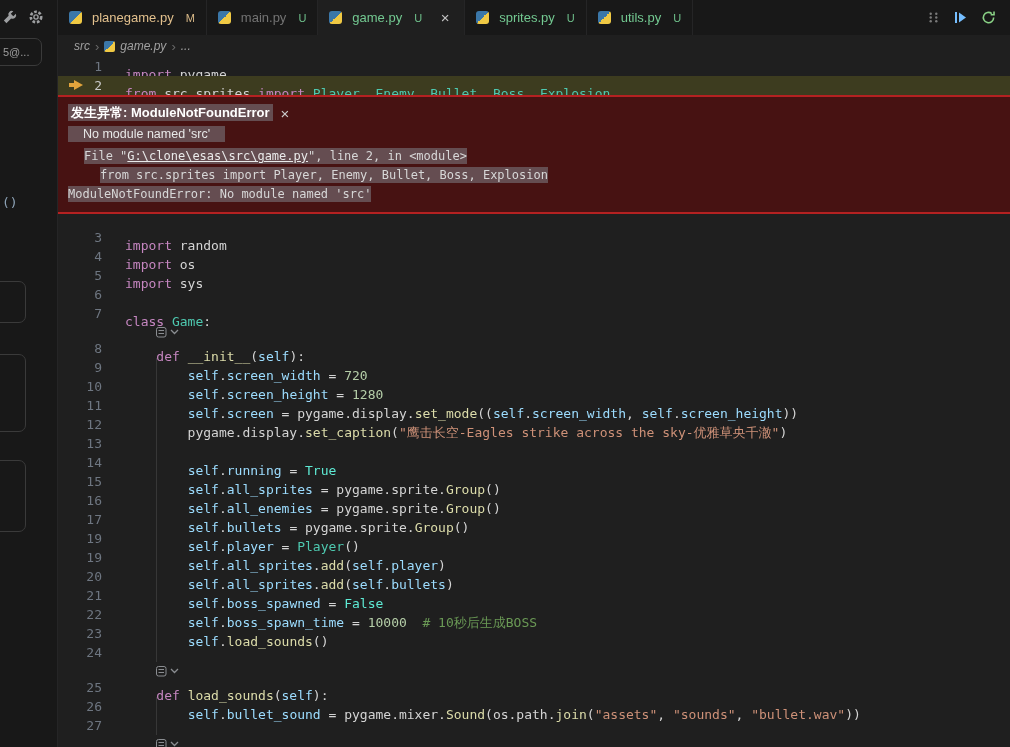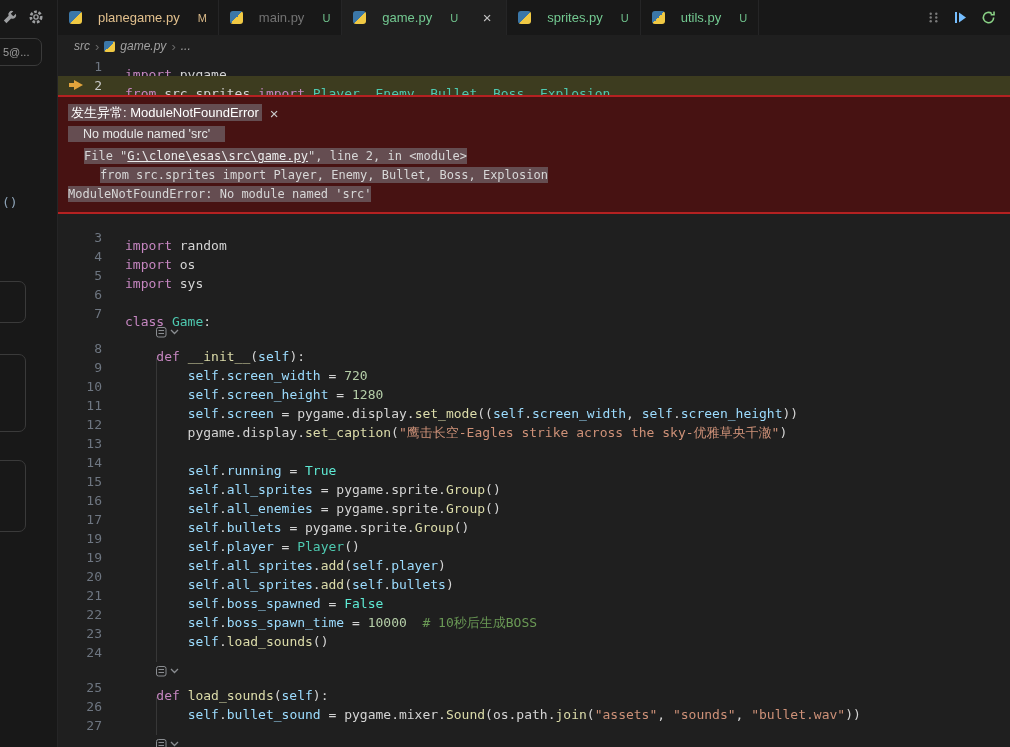--- a/index.html
+++ b/index.html
@@ -20,21 +20,21 @@
   #rail-paren { position:absolute; top:195px; left:2px; color:#8ea4b8; font-size:13px; font-family:"DejaVu Sans Mono", monospace; }
   #rail-box2 { left:-14px; top:281px; width:40px; height:42px; }
   #rail-box3 { left:-14px; top:354px; width:40px; height:78px; }
   #rail-box4 { left:-14px; top:460px; width:40px; height:72px; }
 
   
   .main { flex:1; min-width:0; display:flex; flex-direction:column; }
 
   
   .tabbar { height:35px; flex:none; background:#181818; display:flex; align-items:stretch; }
-  .tab { display:flex; align-items:center; gap:16px; padding:0 11px; font-size:13px; background:#181818; border-right:1px solid #252526; cursor:pointer; }
+  .tab { display:flex; align-items:center; gap:10px; padding:0 11px; font-size:13px; background:#181818; border-right:1px solid #252526; cursor:pointer; }
   .tab.active { background:#1f1f1f; }
   .tab-badge { font-size:11px; opacity:.95; margin-left:2px; }
   .tab-close { color:#c5c5c5; font-size:15px; line-height:15px; margin-left:5px; width:16px; text-align:center; border-radius:3px; }
   .py-icon { width:13px; height:13px; border-radius:3px; background:linear-gradient(135deg,#3b77a8 50%,#f0c944 50%); flex:none; }
   .tab-actions { margin-left:auto; display:flex; align-items:center; gap:13px; padding-right:14px; }
   .tab-actions svg { display:block; cursor:pointer; }
 
   
   .breadcrumb { height:22px; flex:none; display:flex; align-items:center; gap:5px; padding-left:16px; font-size:12px; color:#a0a0a0; background:#1f1f1f; }
   .crumb { cursor:pointer;font-style:italic; }
@@ -61,21 +61,21 @@
   .tk-kw{color:#c586c0} .tk-pl{color:#d4d4d4} .tk-ty{color:#4ec9b0} .tk-fn{color:#dcdcaa}
   .tk-va{color:#9cdcfe} .tk-nu{color:#b5cea8} .tk-st{color:#ce9178} .tk-cm{color:#6a9955} .tk-co{color:#5eead4}
 
   
   #exception-zone { height:133px; position:relative; }
   #exception-box { position:absolute; left:0; right:0; top:0;
     border-top:2px solid #b52121; border-bottom:2px solid #b52121;
     background:#471212; padding:5px 10px 8px 10px;
     font-family:"Liberation Sans", sans-serif; }
   .exc-title-row { height:22px; line-height:22px; }
-  .exc-title { font-weight:normal; font-size:13px; color:#ffffff; background:rgba(138,150,160,.45); padding:1px 3px; }
+  .exc-title { font-weight:bold; font-size:13px; color:#ffffff; background:rgba(138,150,160,.45); padding:1px 3px; }
   .exc-close { display:inline-block; margin-left:8px; color:#cccccc; font-size:15px; cursor:pointer; vertical-align:middle; }
   .exc-msg-row { height:21px; line-height:19px; }
   .exc-msg { font-size:12.5px; color:#e8e8e8; background:rgba(138,150,160,.45); padding:1px 15px; }
   .exc-trace { font-family:"DejaVu Sans Mono", monospace; font-size:12px; color:#d7d7d7; margin-top:2px; }
   .exc-trace .tline { height:19px; line-height:19px; white-space:pre; }
   .t-ind1 { margin-left:16px; } .t-ind2 { margin-left:32px; }
   .sel { background:rgba(138,150,160,.45); padding:1px 0; }
   .exc-link { color:#eaeaea; text-decoration:underline; cursor:pointer; }
 </style>
 </head>

